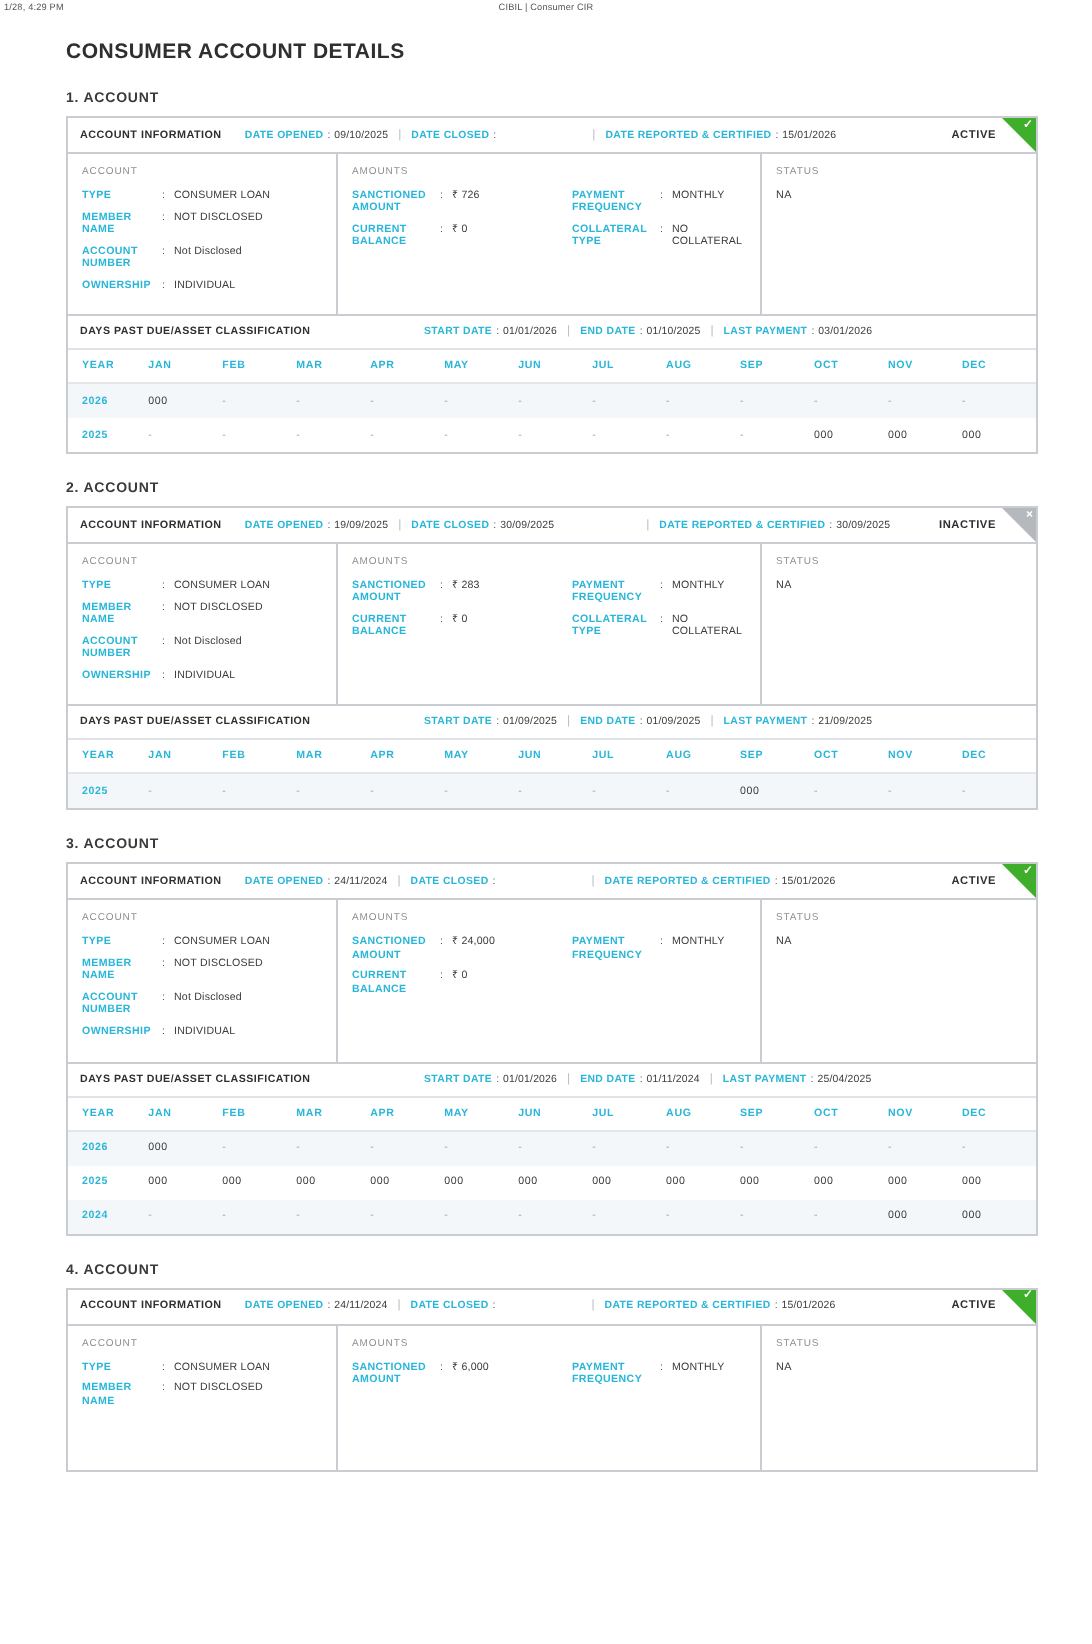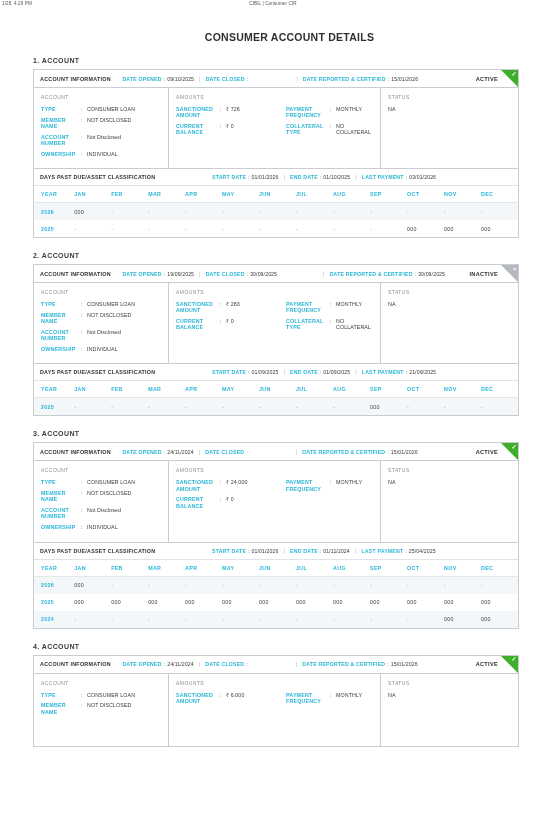--- a/index.html
+++ b/index.html
@@ -24,22 +24,21 @@
   .print-header .ph-center { position: absolute; left: 50%; transform: translateX(-50%); top: 1px; }
 
   
   .page { padding: 0 0 0 0; }
 
   .page-title {
     font-size: 10.5px;
     font-weight: bold;
     letter-spacing: .25px;
     color: #2f2f2f;
-    margin: 20px 0 0 33px;
-    text-align: center;
+    margin: 9px 0 0 33px;
   }
 
   .section-label {
     font-size: 7px;
     font-weight: bold;
     letter-spacing: .4px;
     color: #3a3a3a;
     margin: 14px 0 5px 33px;
   }
 

